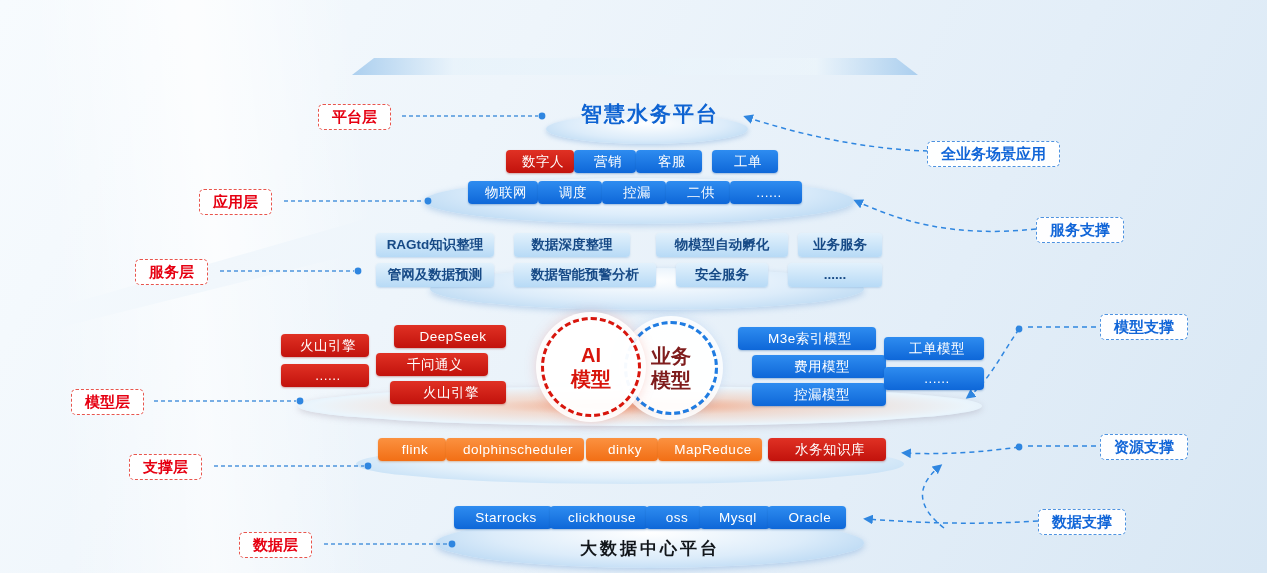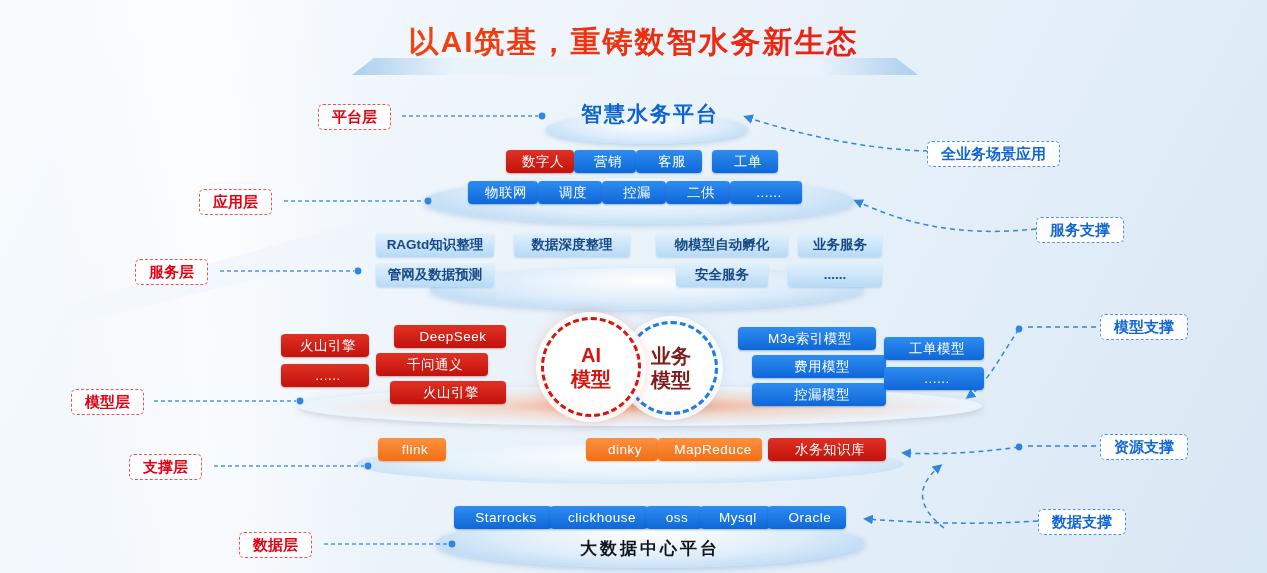--- a/index.html
+++ b/index.html
@@ -71,21 +71,20 @@
   .connectors { position:absolute; left:0; top:0; z-index:2; pointer-events:none; }
 </style>
 </head>
 <body>
 
 <div class="stage">
 
   <div class="swoosh s1"></div>
   <div class="swoosh s2"></div>
 
-  <div class="main-title">以AI筑基，重铸数智水务新生态</div>
   <div class="title-trapezoid"></div>
 
   <div class="ellipse el-platform"></div>
   <div class="ellipse el-app"></div>
   <div class="ellipse el-service"></div>
   <div class="ellipse el-model"></div>
   <div class="ellipse el-support"></div>
   <div class="ellipse el-data"></div>
 
   <svg class="connectors" width="1267" height="573" viewBox="0 0 1267 573">
@@ -147,20 +146,21 @@
   <div class="btn blue" style="left:538px;top:181px;width:58px">调度</div>
   <div class="btn blue" style="left:602px;top:181px;width:58px">控漏</div>
   <div class="btn blue" style="left:666px;top:181px;width:58px">二供</div>
   <div class="btn blue" style="left:730px;top:181px;width:66px">......</div>
 
   <div class="chip" style="left:376px;top:233px;width:118px">RAGtd知识整理</div>
   <div class="chip" style="left:514px;top:233px;width:116px">数据深度整理</div>
   <div class="chip" style="left:656px;top:233px;width:132px">物模型自动孵化</div>
   <div class="chip" style="left:798px;top:233px;width:84px">业务服务</div>
   <div class="chip" style="left:376px;top:263px;width:118px">管网及数据预测</div>
+  <div class="chip" style="left:514px;top:263px;width:142px">数据智能预警分析</div>
   <div class="chip" style="left:676px;top:263px;width:92px">安全服务</div>
   <div class="chip" style="left:788px;top:263px;width:94px">......</div>
 
   <div class="btn red" style="left:281px;top:334px;width:82px">火山引擎</div>
   <div class="btn red" style="left:281px;top:364px;width:82px">......</div>
   <div class="btn red" style="left:394px;top:325px;width:106px">DeepSeek</div>
   <div class="btn red" style="left:376px;top:353px;width:106px">千问通义</div>
   <div class="btn red" style="left:390px;top:381px;width:110px">火山引擎</div>
 
   <div class="circle ai">AI
@@ -168,20 +168,21 @@
   <div class="circle biz">业务
 模型</div>
 
   <div class="btn blue" style="left:738px;top:327px;width:132px">M3e索引模型</div>
   <div class="btn blue" style="left:752px;top:355px;width:128px">费用模型</div>
   <div class="btn blue" style="left:752px;top:383px;width:128px">控漏模型</div>
   <div class="btn blue" style="left:884px;top:337px;width:94px">工单模型</div>
   <div class="btn blue" style="left:884px;top:367px;width:94px">......</div>
 
   <div class="btn orange" style="left:378px;top:438px;width:62px">flink</div>
+  <div class="btn orange" style="left:446px;top:438px;width:132px">dolphinscheduler</div>
   <div class="btn orange" style="left:586px;top:438px;width:66px">dinky</div>
   <div class="btn orange" style="left:658px;top:438px;width:98px">MapReduce</div>
   <div class="btn red" style="left:768px;top:438px;width:112px">水务知识库</div>
 
   <div class="btn blue" style="left:454px;top:506px;width:92px">Starrocks</div>
   <div class="btn blue" style="left:550px;top:506px;width:92px">clickhouse</div>
   <div class="btn blue" style="left:646px;top:506px;width:50px">oss</div>
   <div class="btn blue" style="left:700px;top:506px;width:64px">Mysql</div>
   <div class="btn blue" style="left:768px;top:506px;width:72px">Oracle</div>
 

